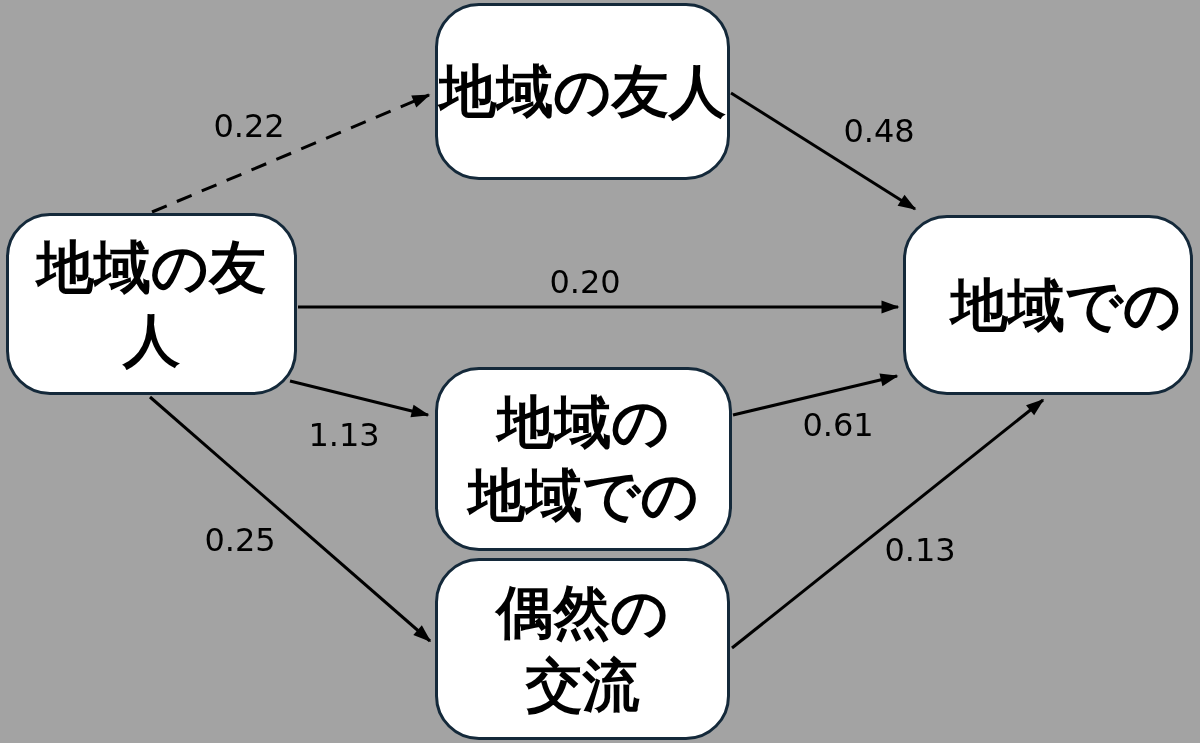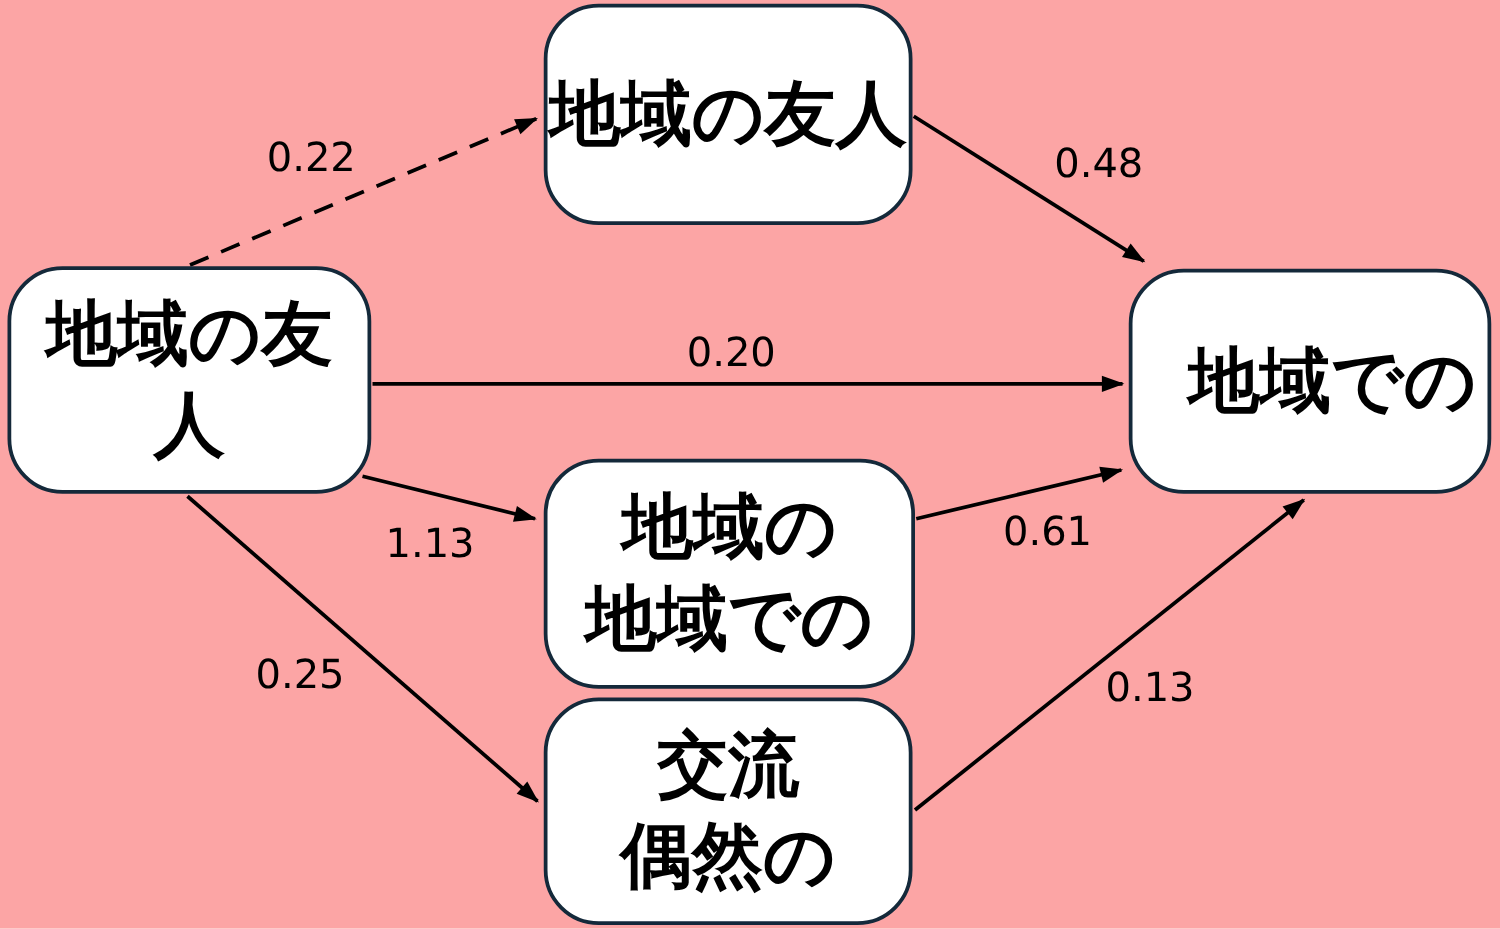--- a/index.html
+++ b/index.html
@@ -1,20 +1,20 @@
 <!DOCTYPE html>
 <html><head>
 <meta charset="utf-8">
 <style>
   html, body { margin: 0; padding: 0; background: #ffffff; }
   #canvas {
     position: relative;
     width: 1200px;
     height: 743px;
-    background: #fca5a5;
+    background: #a3a3a3;
     overflow: hidden;
     font-family: "DejaVu Sans", "Liberation Sans", sans-serif;
   }
   #edge-layer {
     position: absolute;
     left: 0; top: 0;
     width: 1200px; height: 743px;
     z-index: 1;
   }
   .node {
@@ -76,19 +76,19 @@
       <div>地域の友人</div>
     </div>
     <div class="node" style="left: 435px; top: 3px; width: 295px; height: 177px; border-color: rgb(20, 41, 58); background: rgb(255, 255, 255); color: rgb(0, 0, 0);">
       <div>地域の友人</div>
     </div>
     <div class="node" style="left: 435px; top: 323px; width: 297px; height: 184px; border-color: rgb(20, 41, 58); background: rgb(255, 255, 255); color: rgb(0, 0, 0); margin-top: 44px;">
       <div>地域の</div>
       <div>地域での</div>
     </div>
     <div class="node" style="left: 435px; top: 558px; width: 295px; height: 182px; border-color: rgb(20, 41, 58); background: rgb(255, 255, 255); color: rgb(0, 0, 0);">
+      <div>偶然の</div>
       <div>交流</div>
-      <div>偶然の</div>
     </div>
     <div class="node" style="left: 903px; top: 215px; width: 290px; height: 180px; border-color: rgb(20, 41, 58); background: rgb(255, 255, 255); color: rgb(0, 0, 0); padding-left: 36px;">
       <div>地域での</div>
     </div>
   </div>
 
 </body></html>

